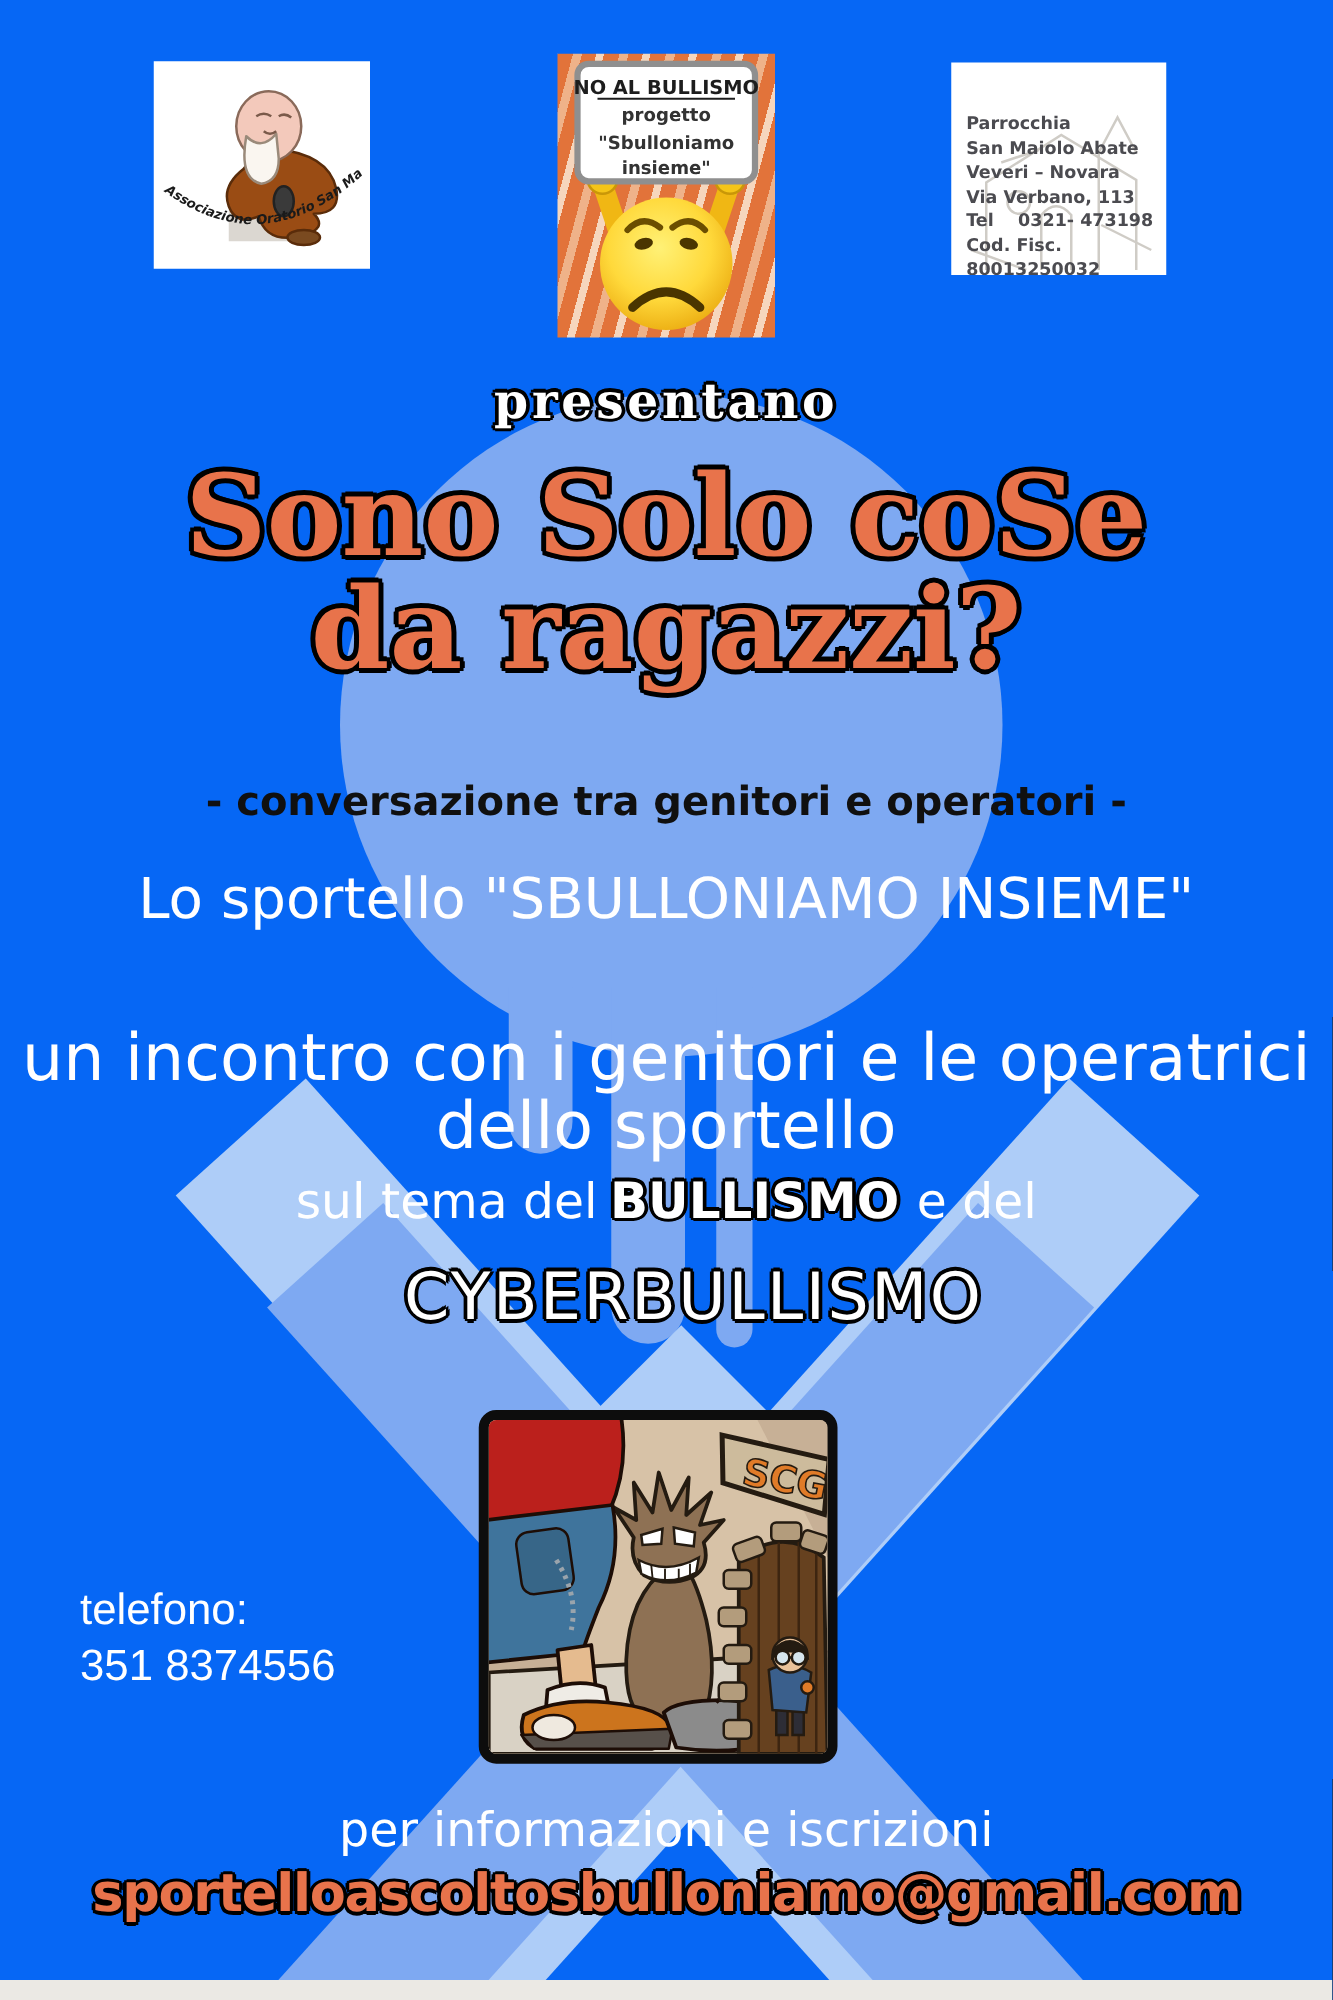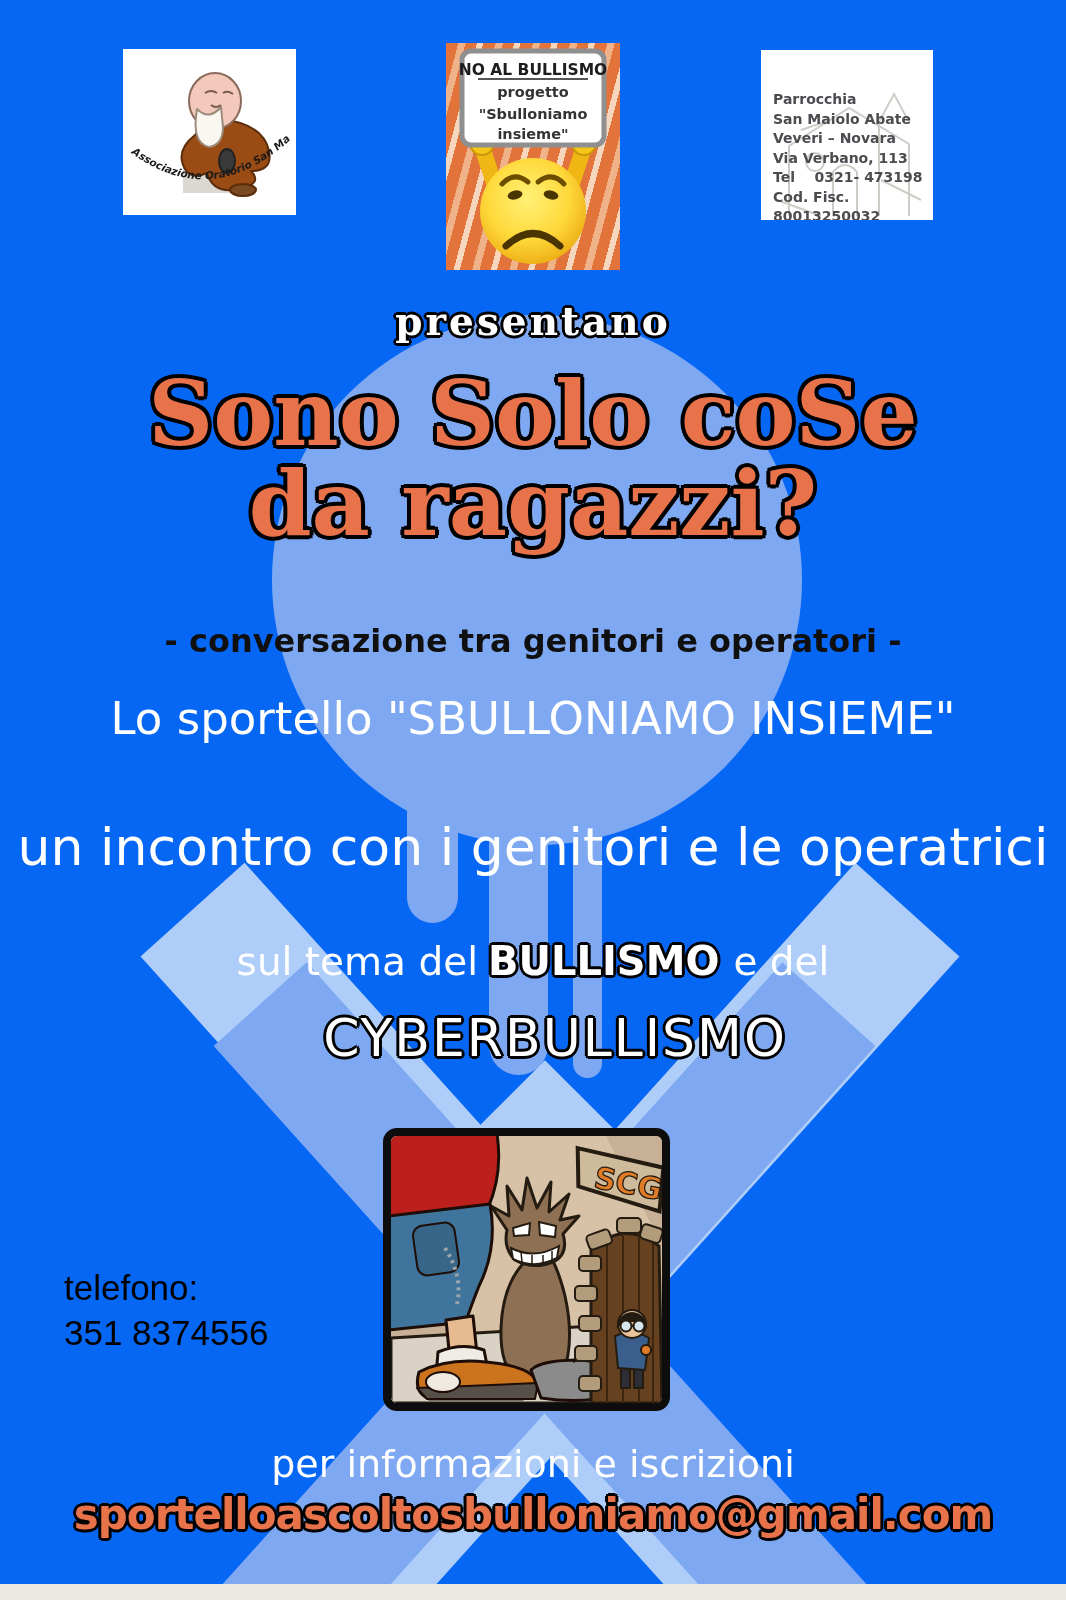--- a/index.html
+++ b/index.html
@@ -34,21 +34,21 @@
                       3px 3px #000, -3px 3px #000, 3px -3px #000, -3px -3px #000; }
   .intro    { top:298px; font-family:"DejaVu Serif", serif; font-weight:bold; font-size:39px; letter-spacing:3px; }
   .title    { top:368px; font-family:"DejaVu Serif", serif; font-weight:bold; font-size:90px; line-height:1.0; color:#e8734b; }
   .subtitle { top:622px; font-size:32px; font-weight:bold; color:#101010; }
   .b1  { top:692px; font-size:45px; }
   .b23 { top:765px; font-size:41px; line-height:1.12; }
   .b45 { top:820px; font-size:52px; line-height:1.04; }
   .b6  { top:938px; font-size:39px; }
   .b6 .strong { font-size:40px; font-weight:bold; margin:0 14px 0 10px; }
   .b7  { top:1008px; font-size:52px; font-weight:normal; letter-spacing:2px;padding-left:22px; }
-  .phone-block { position:absolute; left:64px; top:1266px; text-align:left; color:#000000;
+  .phone-block { position:absolute; left:64px; top:1266px; text-align:left; color:#ffffff;
                  font-family:"Liberation Sans", sans-serif; font-size:35px; line-height:1.28; }
   .info  { top:1442px; font-size:38px; }
   .email { top:1490px; font-size:42px; font-weight:bold; color:#e8734b; letter-spacing:-1px; }
 
   
   .logo { position:absolute; background:#fff; overflow:hidden; }
   .logo-assoc  { left:123px; top:49px;  width:173px; height:166px; }
   .logo-proj   { left:446px; top:43px;  width:174px; height:227px;
                  background: repeating-linear-gradient(105deg,#e2733a 0 12px,#efb289 12px 19px,#e2733a 19px 30px,#f6d6bd 30px 36px); }
   .logo-parish { left:761px; top:50px;  width:172px; height:170px; }
@@ -152,20 +152,21 @@
   <div class="txt intro ol3">presentano</div>
   <div class="txt title ol4">
     <div>Sono Solo coSe</div>
     <div>da ragazzi?</div>
   </div>
   <div class="txt subtitle">- conversazione tra genitori e operatori -</div>
 
   <div class="txt b1">Lo sportello "SBULLONIAMO INSIEME"</div>
   <div class="txt b45">
     <div>un incontro con i genitori e le operatrici</div>
+    <div>dello sportello</div>
   </div>
   <div class="txt b6">
     <span>sul tema del</span><span class="strong ol3">BULLISMO</span><span>e del</span>
   </div>
   <div class="txt b7 ol3">CYBERBULLISMO</div>
 
   <div class="cartoon">
     <svg viewBox="0 0 271 267" width="271" height="267">
       <rect width="271" height="267" fill="#c7b096"></rect>
       <polygon points="100,0 215,0 271,110 271,190 55,200" fill="#d9c6aa" opacity="0.85"></polygon>

